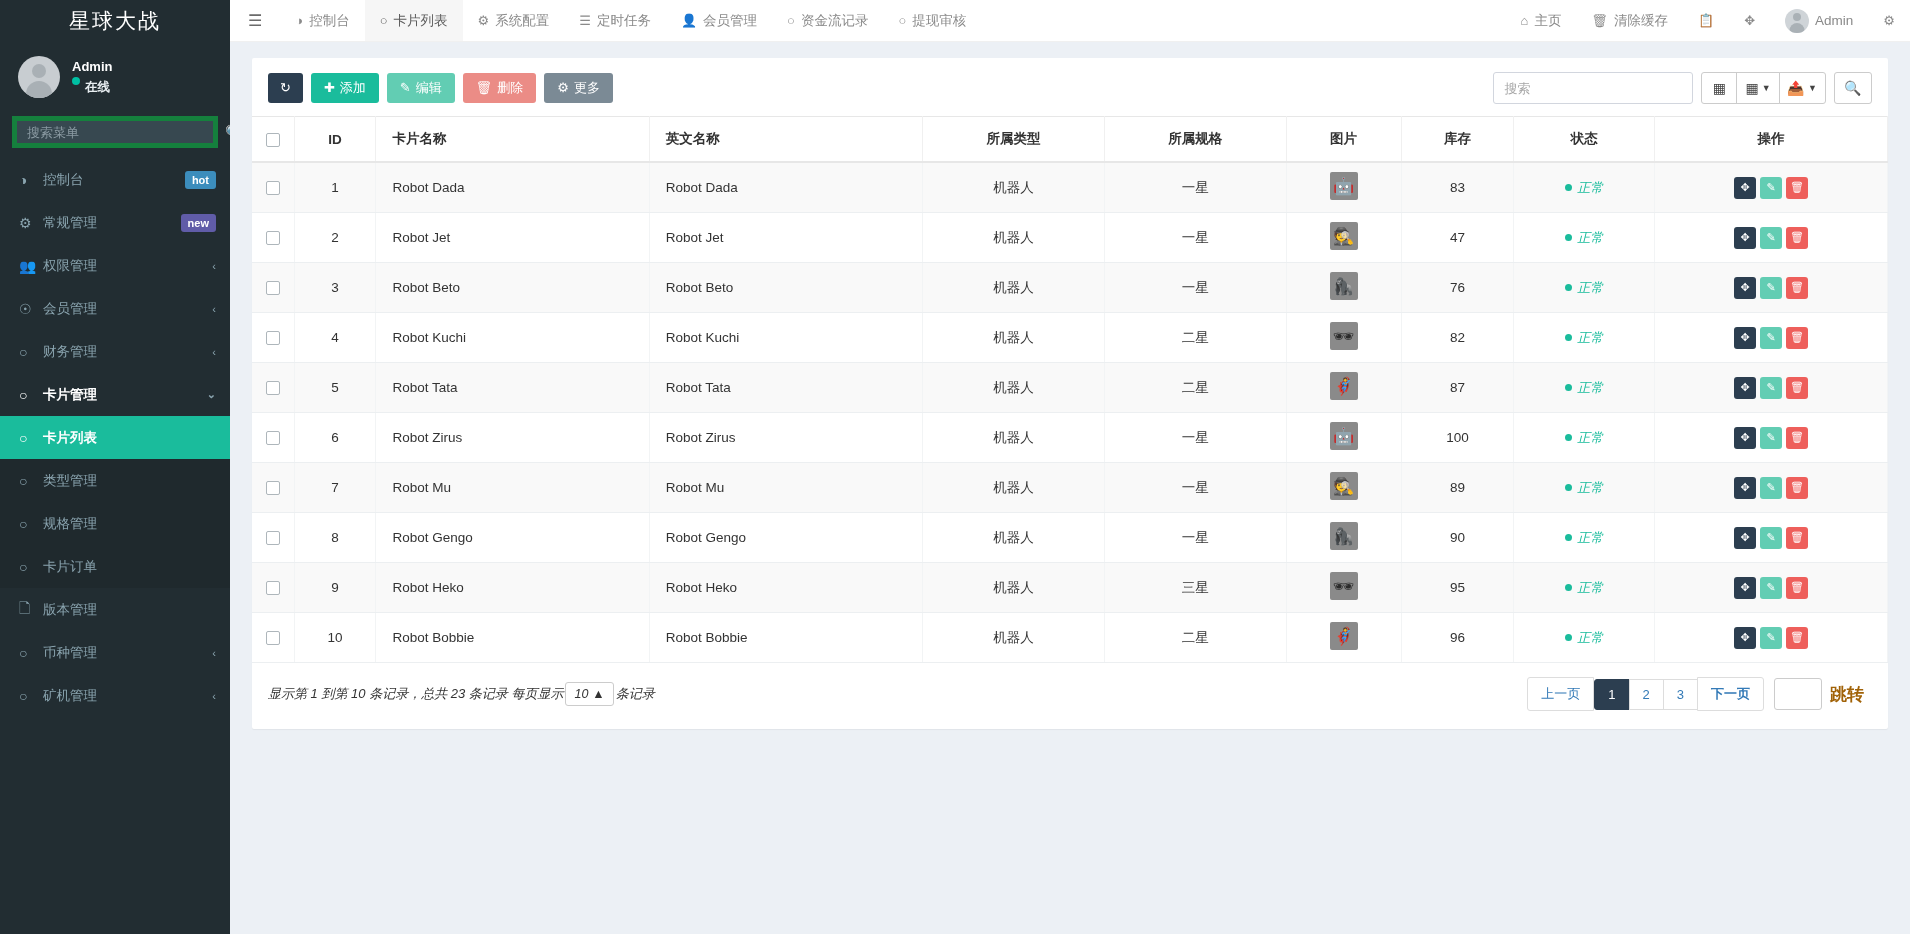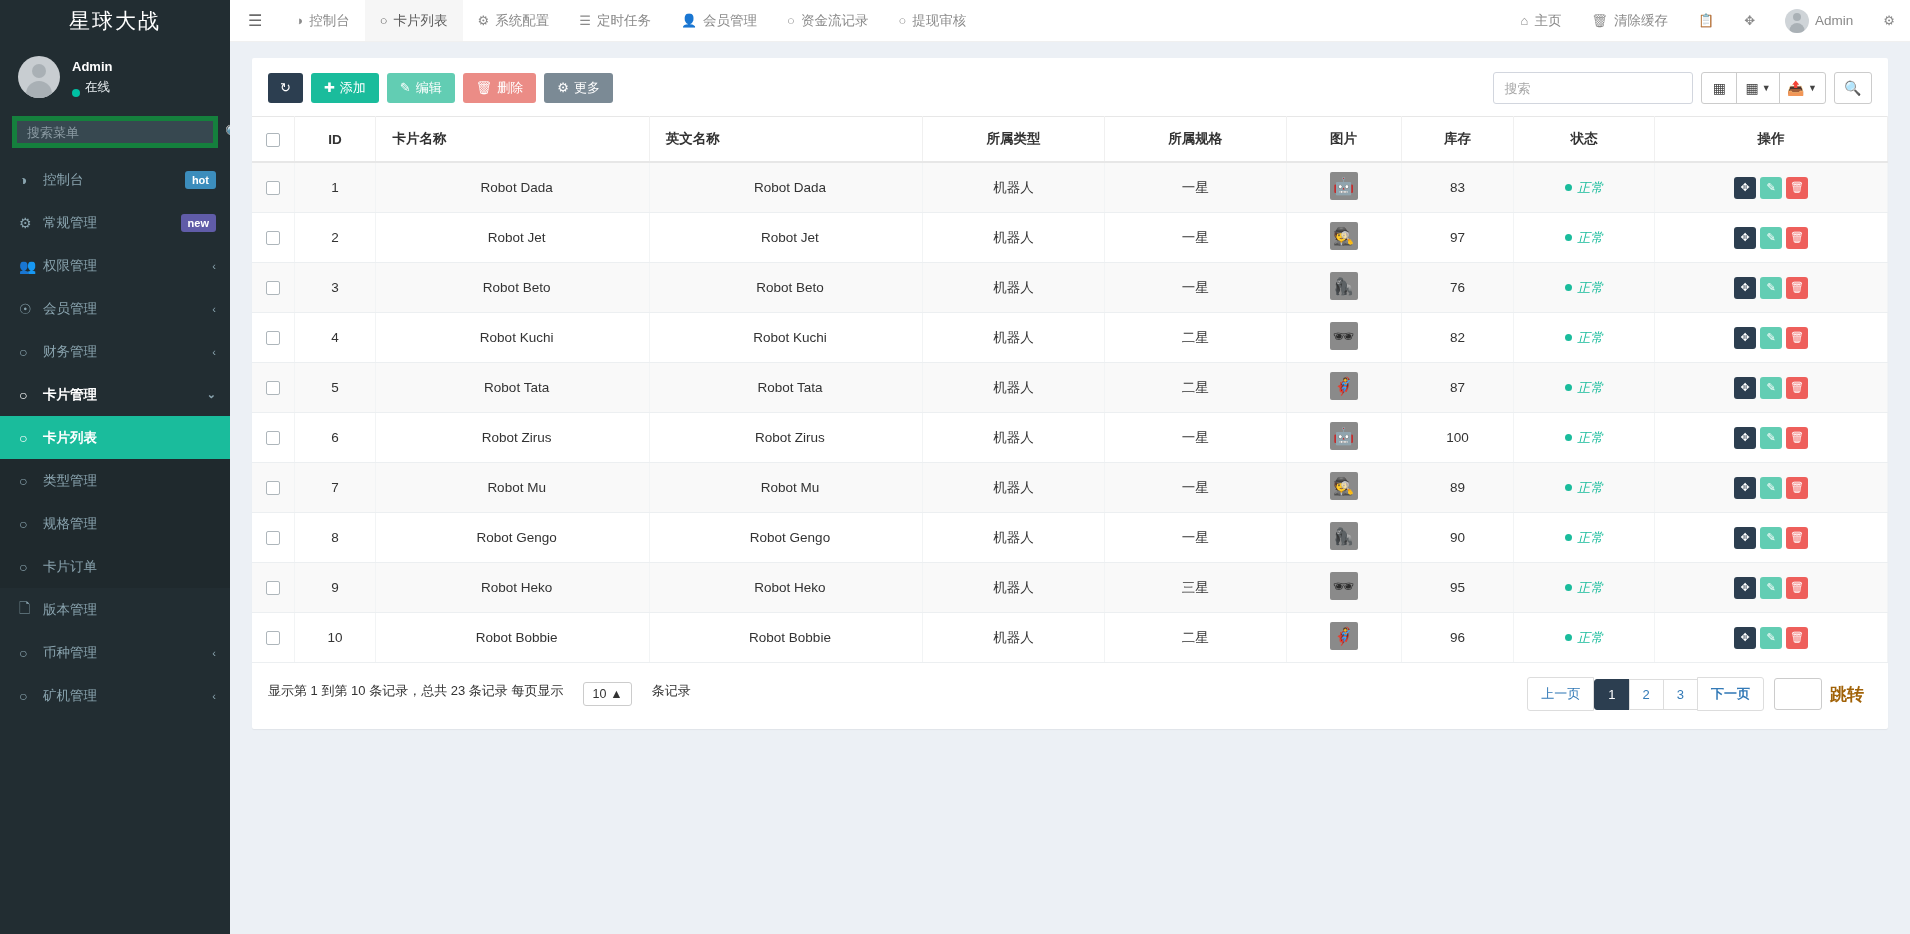--- a/index.html
+++ b/index.html
@@ -43,21 +43,21 @@
     width:14px; height:14px; border-radius:50%;
     background:#a9b0b5; transform: translateX(-50%);
   }
   .avatar::after {
     content:""; position:absolute; left:50%; top:25px;
     width:26px; height:20px; border-radius:13px 13px 0 0;
     background:#a9b0b5; transform: translateX(-50%);
   }
   .uinfo { line-height: 1.6; }
   .uname { color:#fff; font-size:13px; font-weight:bold; }
-  .ustatus { font-size:12.5px; color:#e8eef1; display:flex; align-items:flex-end; gap:5px;}
+  .ustatus { font-size:12.5px; color:#e8eef1; display:flex; align-items:flex-start; gap:5px;font-weight:bold;}
   .dot-online { width:8px;height:8px;border-radius:50%;background:#00c0a3;display:inline-block; }
 
   .searchbox {
     margin: 4px 12px 10px 12px;
     background: #374850;
     display:flex; align-items:center;
     height: 32px;
     border: 5px solid #15803d;
   }
   .searchbox input {
@@ -157,39 +157,39 @@
   table.grid thead th {
     background:#fff; border-top:1px solid #e7e7e7; border-bottom:2px solid #e7e7e7;
     border-right:1px solid #f0f0f0;
     font-size:13.5px; color:#333; font-weight:bold; padding: 13px 8px; text-align:center;
   }
   table.grid thead th.lft { text-align:left; padding-left:16px; }
   table.grid tbody td {
     border-bottom:1px solid #eceff1; border-right:1px solid #f2f4f5;
     padding: 9px 8px; font-size:13.5px; color:#333; text-align:center; height:47px;
   }
-  table.grid tbody td.lft { text-align:center; padding-left:16px;margin-top:41px; }
+  table.grid tbody td.lft { text-align:left; padding-left:16px;margin-top:41px; }
   table.grid tbody tr:nth-child(odd) { background:#f9f9f9; }
   table.grid tbody tr:nth-child(even) { background:#fff; }
   .chk { width:14px;height:14px;border:1px solid #aeb6bb;border-radius:2px;background:#fff;display:inline-block;cursor:pointer;vertical-align:middle;}
   .thumb { width:28px;height:28px;display:inline-block;border-radius:2px;background:#8a8a8a;position:relative;overflow:hidden;}
   .thumb .bot { position:absolute; left:50%; top:50%; transform:translate(-50%,-50%); font-size:17px; color:#2b2b2b; line-height:1;}
   .status { color:#1abc9c; font-size:13px; display:inline-flex; align-items:center; gap:5px;font-style:italic;}
   .sdot { width:7px;height:7px;border-radius:50%;background:#1abc9c;display:inline-block;}
   .acts { display:flex; gap:4px; justify-content:center; }
   .act {
     width:22px;height:22px;border-radius:3px;color:#fff;font-size:11px;
     display:flex;align-items:center;justify-content:center;cursor:pointer;
   }
   .act-move { background:#2c3e50; }
   .act-edit { background:#62cdb3; }
   .act-del  { background:#ee5f5b; }
 
   .tfoot { display:flex; align-items:center; padding: 14px 16px 18px 16px; }
-  .foot-info { font-size:13px; color:#333; display:flex; gap:20px; }
+  .foot-info { font-size:13px; color:#333; display:flex; align-items:center; gap:2px;font-style:italic; }
   .pagesel {
     border:1px solid #ccc; border-radius:3px; background:#fff; padding: 4px 8px;
     font-size:12.5px; color:#333; display:inline-flex; align-items:center; gap:4px; cursor:pointer;
   }
   .pager { margin-left:auto; display:flex; align-items:center; gap:0; }
   .pg {
     border:1px solid #ddd; margin-left:-1px; padding: 7px 13px; font-size:13px;
     color:#337ab7; background:#fff; cursor:pointer; text-decoration:none;
   }
   .pg:first-child { border-radius:3px 0 0 3px; margin-left:0; }
@@ -448,21 +448,21 @@
                 </td>
               </tr>
               <tr>
                 <td><span class="chk"></span></td>
                 <td>2</td>
                 <td class="lft">Robot Jet</td>
                 <td class="lft">Robot Jet</td>
                 <td>机器人</td>
                 <td>一星</td>
                 <td><span class="thumb"><span class="bot">🕵</span></span></td>
-                <td>97</td>
+                <td>47</td>
                 <td><span class="status">
                     <span class="sdot"></span>
                     <span>正常</span>
                   </span></td>
                 <td>
                   <div class="acts">
                     <span class="act act-move">✥</span>
                     <span class="act act-edit">✎</span>
                     <span class="act act-del">🗑</span>
                   </div>

